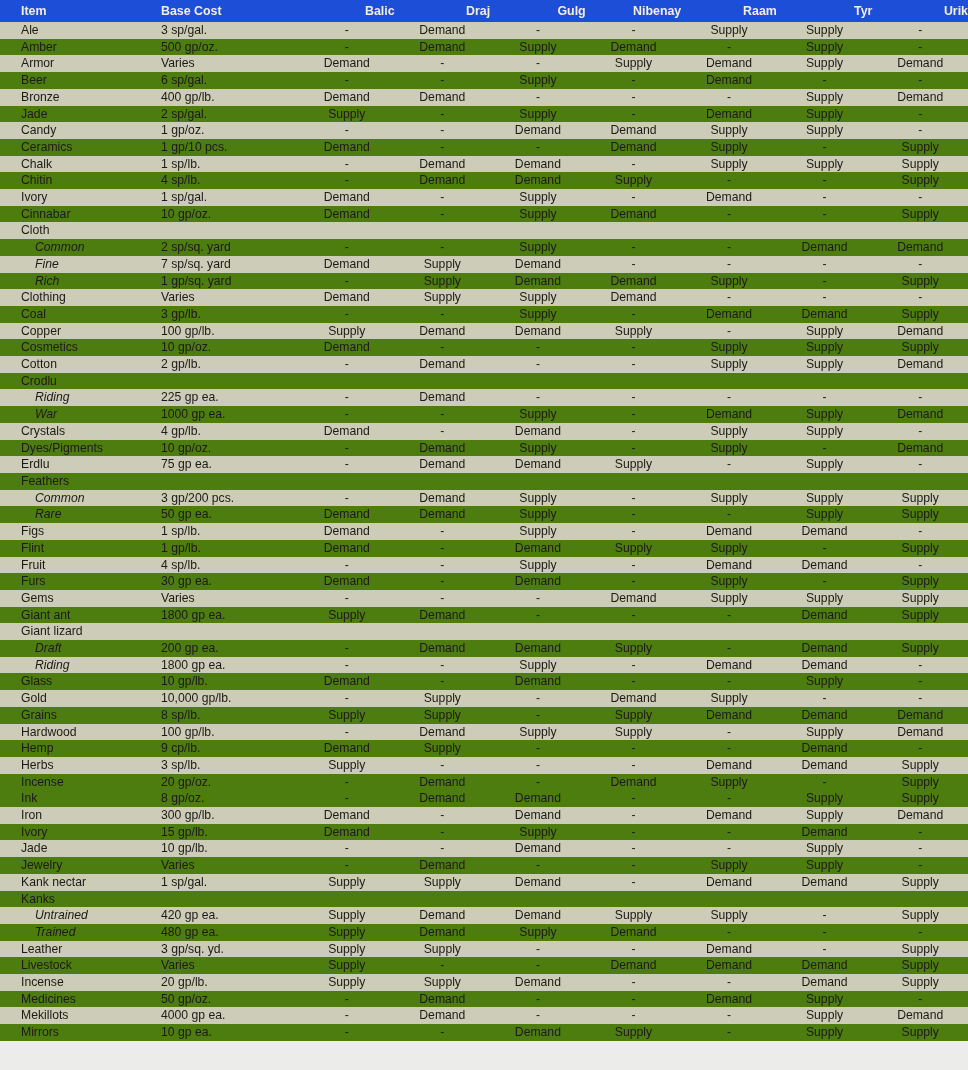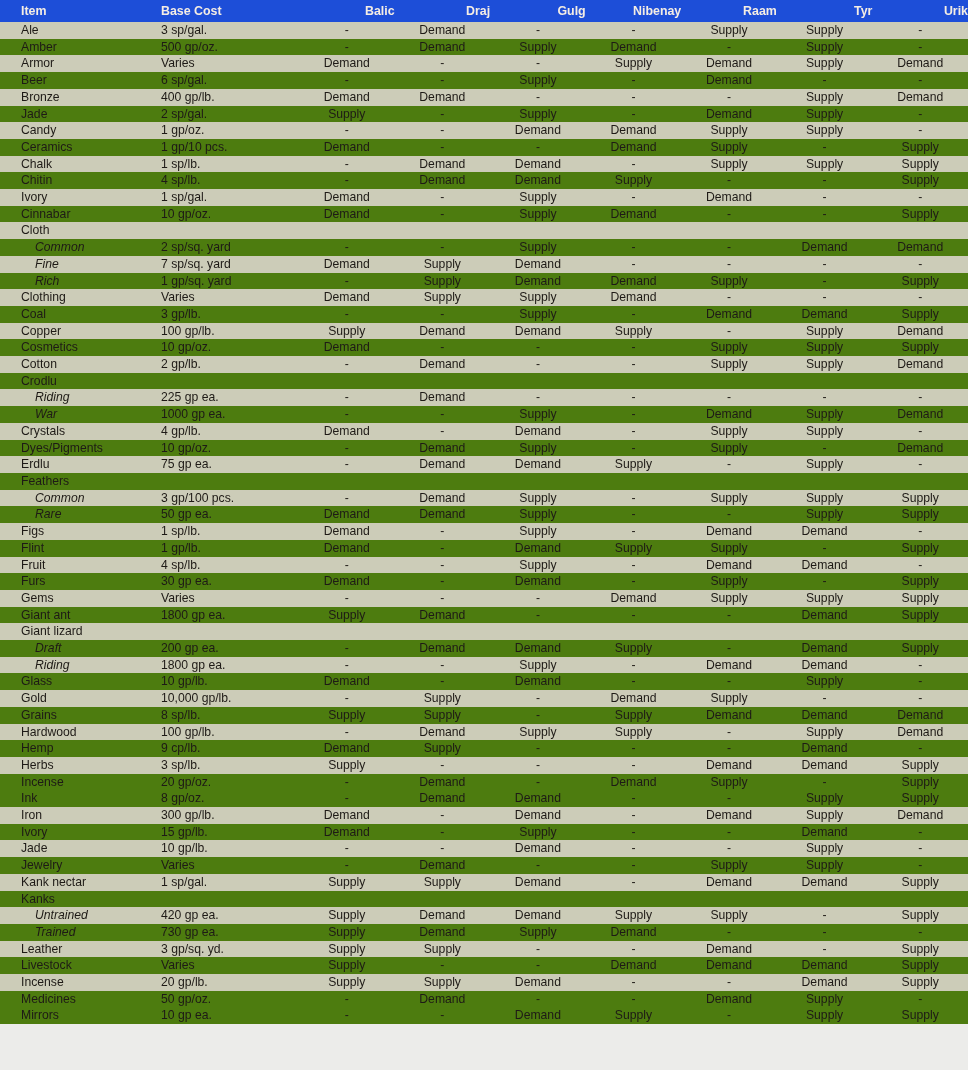--- a/index.html
+++ b/index.html
@@ -378,21 +378,21 @@
           <td></td>
           <td></td>
           <td></td>
           <td></td>
           <td></td>
           <td></td>
           <td></td>
         </tr>
         <tr class="odd">
           <td class="item sub">Common</td>
-          <td class="cost">3 gp/100 pcs.</td>
+          <td class="cost">3 gp/200 pcs.</td>
           <td>-</td>
           <td>Demand</td>
           <td>Supply</td>
           <td>-</td>
           <td>Supply</td>
           <td>Supply</td>
           <td>Supply</td>
         </tr>
         <tr class="even">
           <td class="item sub">Rare</td>
@@ -664,21 +664,21 @@
           <td>Supply</td>
           <td>Demand</td>
           <td>Demand</td>
           <td>Supply</td>
           <td>Supply</td>
           <td>-</td>
           <td>Supply</td>
         </tr>
         <tr class="even">
           <td class="item sub">Trained</td>
-          <td class="cost">730 gp ea.</td>
+          <td class="cost">480 gp ea.</td>
           <td>Supply</td>
           <td>Demand</td>
           <td>Supply</td>
           <td>Demand</td>
           <td>-</td>
           <td>-</td>
           <td>-</td>
         </tr>
         <tr class="odd">
           <td class="item">Leather</td>
@@ -716,20 +716,31 @@
         <tr class="even">
           <td class="item">Medicines</td>
           <td class="cost">50 gp/oz.</td>
           <td>-</td>
           <td>Demand</td>
           <td>-</td>
           <td>-</td>
           <td>Demand</td>
           <td>Supply</td>
           <td>-</td>
+        </tr>
+        <tr class="odd">
+          <td class="item">Mekillots</td>
+          <td class="cost">4000 gp ea.</td>
+          <td>-</td>
+          <td>Demand</td>
+          <td>-</td>
+          <td>-</td>
+          <td>-</td>
+          <td>Supply</td>
+          <td>Demand</td>
         </tr>
         <tr class="even">
           <td class="item">Mirrors</td>
           <td class="cost">10 gp ea.</td>
           <td>-</td>
           <td>-</td>
           <td>Demand</td>
           <td>Supply</td>
           <td>-</td>
           <td>Supply</td>

